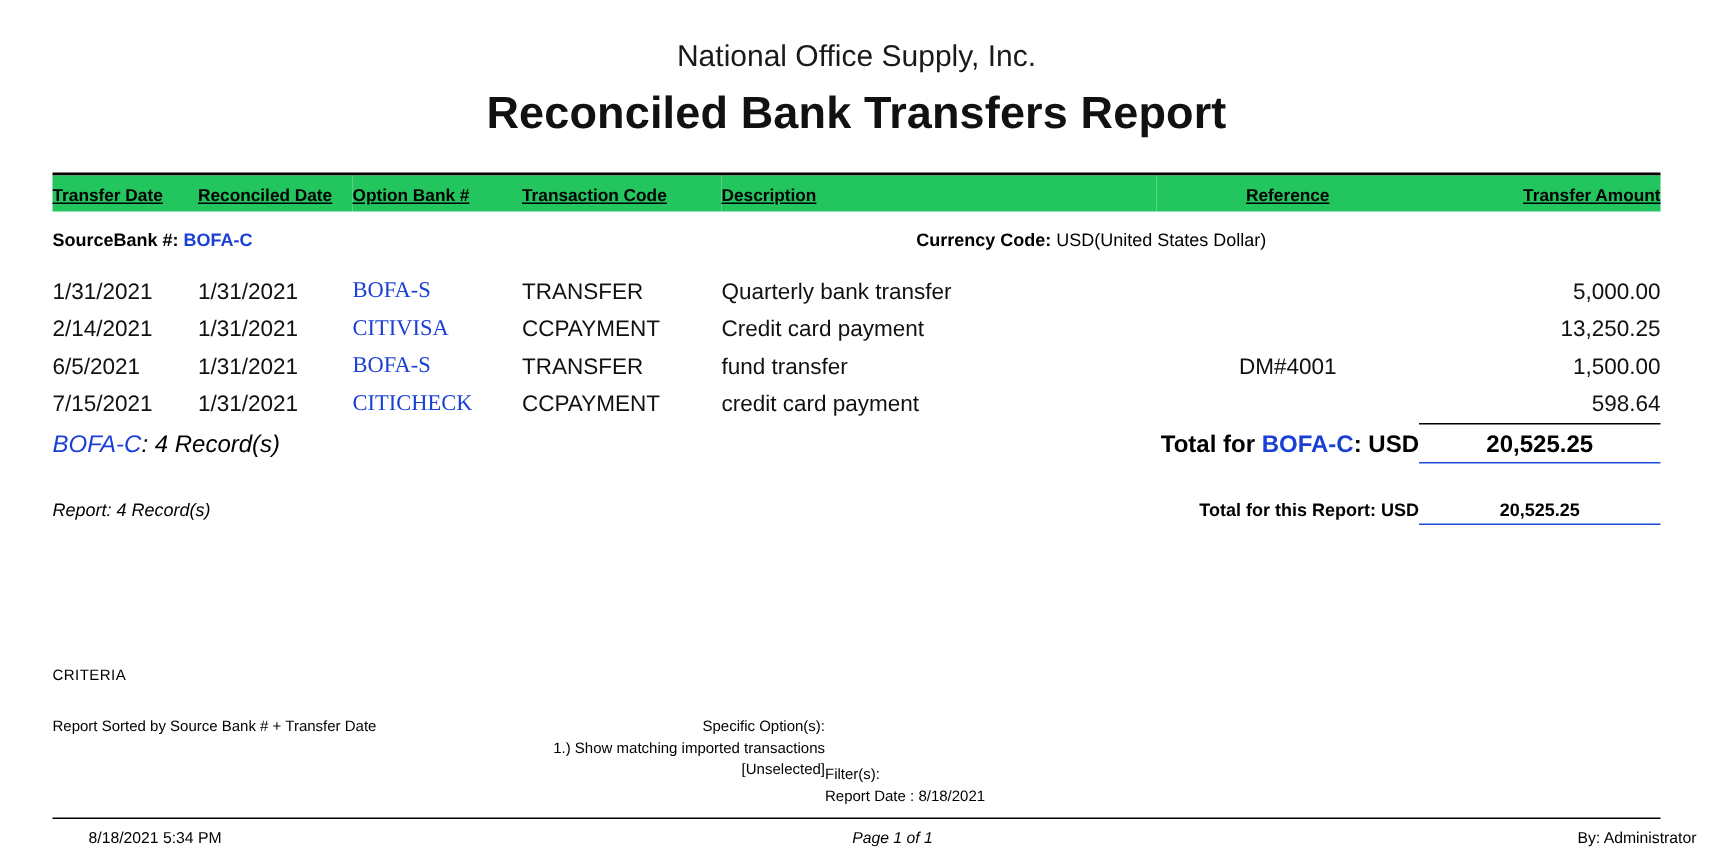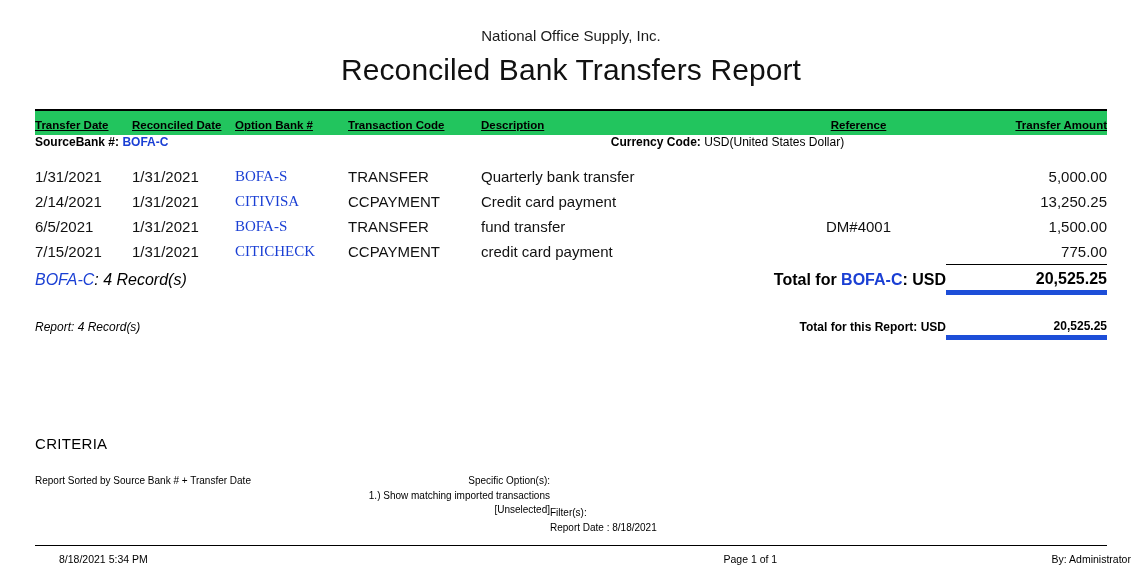--- a/index.html
+++ b/index.html
@@ -17,28 +17,28 @@
   }
   .page {
     position: relative;
     width: 1142px;
     height: 574px;
     box-sizing: border-box;
     padding: 0 35px;
   }
   .report-company {
     text-align: center;
-    font-size: 15px;
+    font-size: 20px;
     color: #1a1a1a;
     margin-top: 27px;
   }
   .report-title {
     text-align: center;
     font-size: 30px;
-    font-weight: normal;
+    font-weight: bold;
     color: #111111;
     margin-top: 9px;
     letter-spacing: 0.1px;
   }
   .rule-top {
     border-top: 2px solid #000;
     margin-top: 22px;
   }
   table.grid {
     width: 100%;
@@ -64,21 +64,21 @@
   .c4 { width: 133px; }
   .c5 { width: 290px; }
   .c6 { width: 175px; }
   .c7 { width: 161px; }
   .right { text-align: right; }
   .center { text-align: center; }
 
   .sub-row td {
     font-size: 12px;
     font-weight: bold;
-    padding: 0 0 3px 0;
+    padding: 12px 0 3px 0;
     white-space: nowrap;
   }
   .blue { color: #1a3fd4; }
   .blue-b { color: #1a3fd4; font-weight: bold; }
   .normalwt { font-weight: normal; }
   .spacer-row td { height: 10px; }
   .data-row td {
     font-size: 15px;
     padding: 4px 0 4px 0;
     color: #111;
@@ -89,28 +89,29 @@
     padding: 5px 0 2px 0;
   }
   .ital {
     font-style: italic;
   }
   .bold { font-weight: bold; }
   .amount-cell-line {
     border-top: 1px solid #000;
   }
   .amount-underline {
-    border-bottom: 5px solid #1d4ed8;
+    border-bottom: 1px solid #1d4ed8;
+    text-align: center;
   }
   .report-total-row td {
     font-size: 12px;
     padding: 6px 0 2px 0;
   }
   .criteria-title {
-    font-size: 15px;
+    font-size: 10px;
     font-weight: normal;
     letter-spacing: 0.3px;
   }
   .criteria-wrap {
     display: flex;
     font-size: 10px;
     line-height: 1.45;
   }
   .crit-col-1 { width: 245px; }
   .crit-col-2 { width: 270px; text-align: right; }
@@ -118,21 +119,21 @@
   .footer-rule {
     border-top: 1px solid #000;
     margin: 0 0 0 0;
   }
   .footer-row {
     display: flex;
     font-size: 10.5px;
     padding-top: 7px;
   }
   .footer-left { flex: 0 0 33%; text-align: left; padding-left: 24px; }
-  .footer-center { flex: 0 0 34%; text-align: right; }
+  .footer-center { flex: 0 0 34%; text-align: center; font-style: italic; }
   .footer-right { flex: 0 0 33%; text-align: right; }
 </style>
 </head>
 <body>
 
 <div class="page">
 
   <div class="report-company">National Office Supply, Inc.</div>
   <div class="report-title">Reconciled Bank Transfers Report</div>
 
@@ -204,21 +205,21 @@
         <td class="right">1,500.00</td>
       </tr>
 
       <tr class="data-row">
         <td>7/15/2021</td>
         <td>1/31/2021</td>
         <td class="link">CITICHECK</td>
         <td>CCPAYMENT</td>
         <td>credit card payment</td>
         <td class="center"></td>
-        <td class="right">775.00</td>
+        <td class="right">598.64</td>
       </tr>
 
       <tr class="total-row">
         <td colspan="3">
           <span class="ital blue">BOFA-C</span><span class="ital">: 4 Record(s)</span>
         </td>
         <td colspan="3" class="right bold">
           <span>Total for </span><span class="blue-b">BOFA-C</span><span>: USD</span>
         </td>
         <td class="right bold amount-cell-line amount-underline">20,525.25</td>

